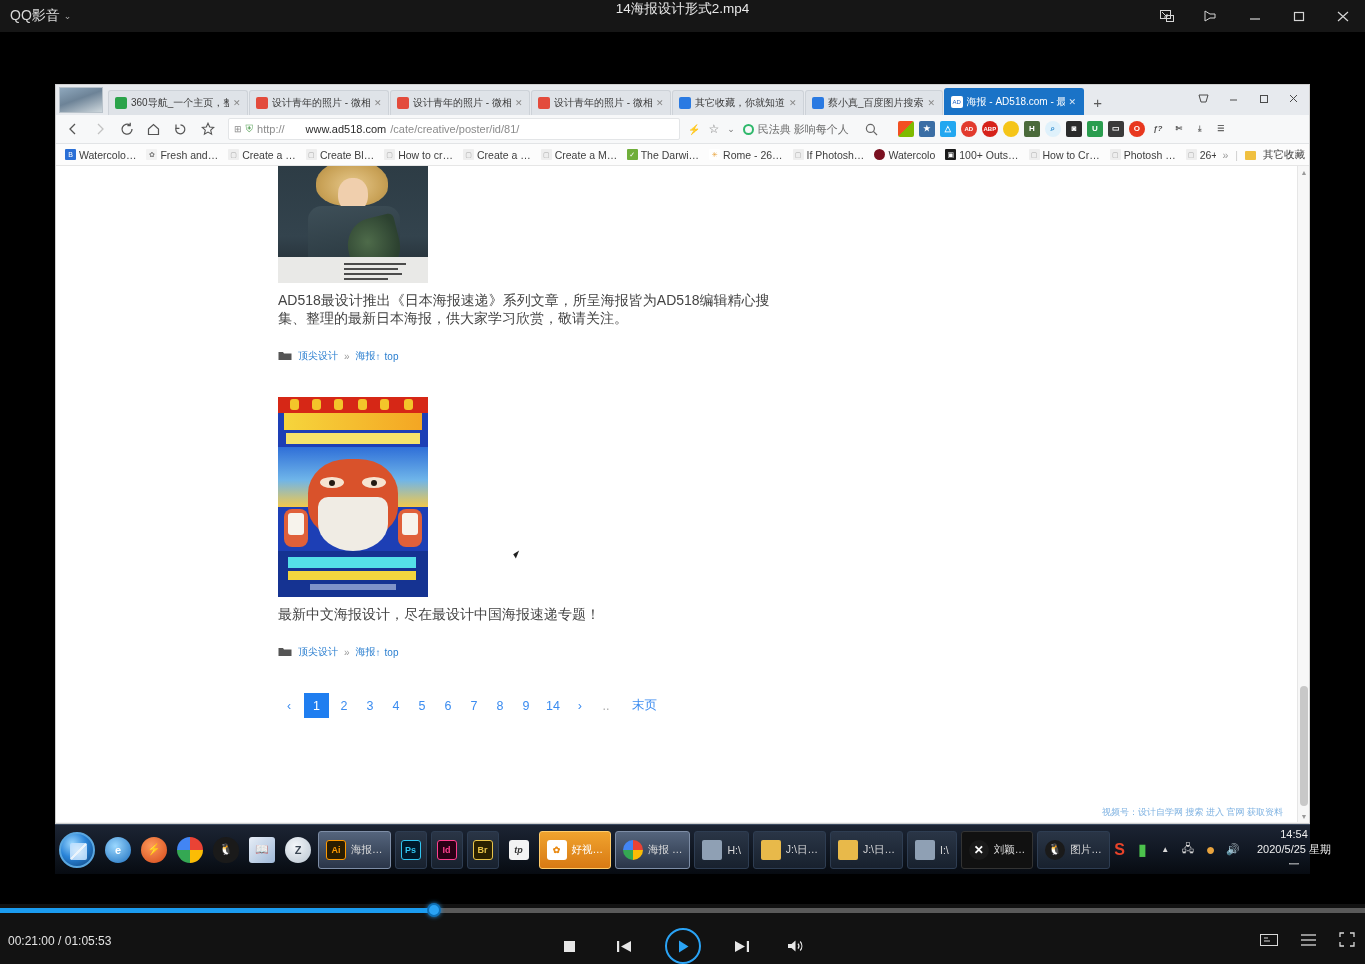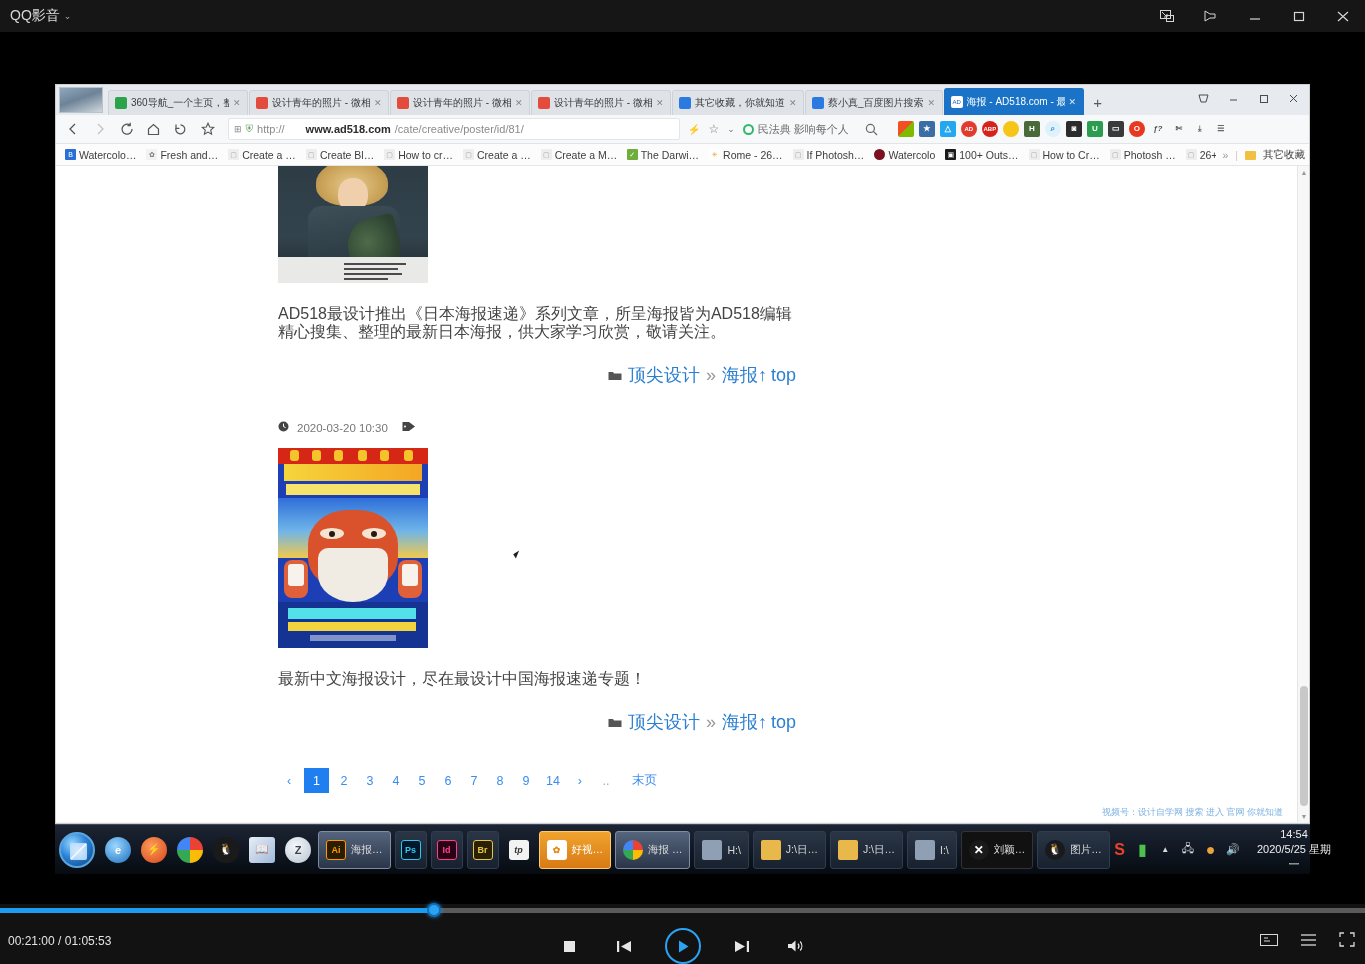--- a/index.html
+++ b/index.html
@@ -152,21 +152,21 @@
     gap: 4px;
     font-size: 11px;
     color: #6b6b6b;
     background: #fff;
     border: 1px solid #e3e5e7;
     border-radius: 2px;
     padding: 0 5px;
     white-space: nowrap; overflow: hidden;
   }
   #omnibox .secure-ico { color: #5aa35a; font-size: 10px; }
-  #omnibox .url-strong { color: #2b2b2b; font-weight: bold; padding-left: 17px; }
+  #omnibox .url-strong { color: #2b2b2b; font-weight: normal; padding-left: 17px; }
   #omnibox .url-dim { color: #8b8b8b; }
   #omni-right {
     display: flex; align-items: center; gap: 8px;
     margin-left: 6px; color: #777; font-size: 11px;
   }
   #hotsearch {
     display: flex; align-items: center; gap: 4px;
     font-size: 11px; color: #6a6a6a;
     margin-left: 6px;
     white-space: nowrap;
@@ -328,28 +328,28 @@
   .poster-2 .footband .l2 {
     position: absolute; left: 10px; top: 20px; width: 128px; height: 9px;
     background: #f2d53e;
   }
   .poster-2 .footband .l3 {
     position: absolute; left: 32px; top: 33px; width: 86px; height: 6px;
     background: #7f93c9;
   }
 
   .post-desc {
-    font-size: 16px; color: #444; line-height: 18px;
-    margin-top: 22px; width: 518px;
+    font-size: 14px; color: #444; line-height: 18px;
+    margin-top: 8px; width: 518px;
   }
   .post-meta {
     margin-top: 22px;
-    display: flex; align-items: center; justify-content: flex-end;
+    display: flex; align-items: center; justify-content: flex-start;
     width: 518px;
-    font-size: 18px;
+    font-size: 10px;
   }
   .post-cat { display: flex; align-items: center; gap: 6px; color: #777; }
   .post-cat a { color: #2b7fd0; text-decoration: none; }
   .post-cat .sep { color: #999; }
   .top-link { color: #2b7fd0; display: flex; align-items: center; gap: 4px; }
 
   .post-title {
     font-size: 17px; color: #4a4a4a; font-weight: bold;
     letter-spacing: .2px;
   }
@@ -533,20 +533,21 @@
 </head>
 <body>
 
 <div id="player">
 
   <div id="player-titlebar">
     <div id="app-menu">
       <span>QQ影音</span>
       <span class="caret">⌄</span>
     </div>
+    <div id="player-title">14海报设计形式2.mp4</div>
     <div id="win-controls">
       <div class="wbtn">
         <svg width="15" height="13" viewBox="0 0 15 13">
             <rect x="0.5" y="0.5" width="10" height="8" fill="none" stroke="#d5d5d5"></rect>
             <rect x="6.5" y="5.5" width="7" height="6" fill="none" stroke="#d5d5d5"></rect>
             <path d="M2 2 L7 7 M7 7 L4 7 M7 7 L7 4" stroke="#d5d5d5" fill="none"></path>
           </svg>
       </div>
       <div class="wbtn">
         <svg width="14" height="13" viewBox="0 0 14 13">
@@ -822,35 +823,20 @@
                     <a href="#">海报</a>
                   </div>
                   <div class="top-link">
                     <span>↑</span>
                     <span>top</span>
                   </div>
                 </div>
               </div>
 
               <div style="margin-top:34px">
-                <div class="post-subinfo">
-                  <span class="ico">
-                    <svg width="11" height="11" viewBox="0 0 11 11">
-                        <circle cx="5.5" cy="5.5" r="5" fill="#444"></circle>
-                        <path d="M5.5 2.6 L5.5 5.6 L7.6 6.6" stroke="#fff" stroke-width="1" fill="none"></path>
-                      </svg>
-                  </span>
-                  <span>2020-03-20 10:30</span>
-                  <span class="ico" style="margin-left:6px">
-                    <svg width="14" height="11" viewBox="0 0 14 11">
-                        <path d="M0.5 1 L7 1 L13 5.5 L7 10 L0.5 10 Z" fill="#444"></path>
-                        <circle cx="3" cy="5.5" r="1" fill="#fff"></circle>
-                      </svg>
-                  </span>
-                </div>
 
                 <div class="poster-2" style="margin-top:14px">
                   <div class="topband"></div>
                   <div class="lantern" style="left:12px"></div>
                   <div class="lantern" style="left:34px"></div>
                   <div class="lantern" style="left:56px"></div>
                   <div class="lantern" style="left:80px"></div>
                   <div class="lantern" style="left:102px"></div>
                   <div class="lantern" style="left:126px"></div>
                   <div class="headline"></div>
@@ -908,21 +894,21 @@
                 <span class="pg">8</span>
                 <span class="pg">9</span>
                 <span class="pg">14</span>
                 <span class="pg">›</span>
                 <span class="pg dots">..</span>
                 <span class="pg last" style="margin-left:6px">末页</span>
               </div>
             </div>
 
             <div id="page-cursor"></div>
-            <div id="page-watermark">视频号：设计自学网 搜索 进入 官网  你就知道</div>
+            <div id="page-watermark">视频号：设计自学网 搜索 进入 官网  获取资料</div>
           </div>
 
           <div id="page-scroll">
             <div class="arr" style="top:0">▲</div>
             <div class="thumb"></div>
             <div class="arr" style="bottom:0">▼</div>
           </div>
         </div>
       </div>
 

